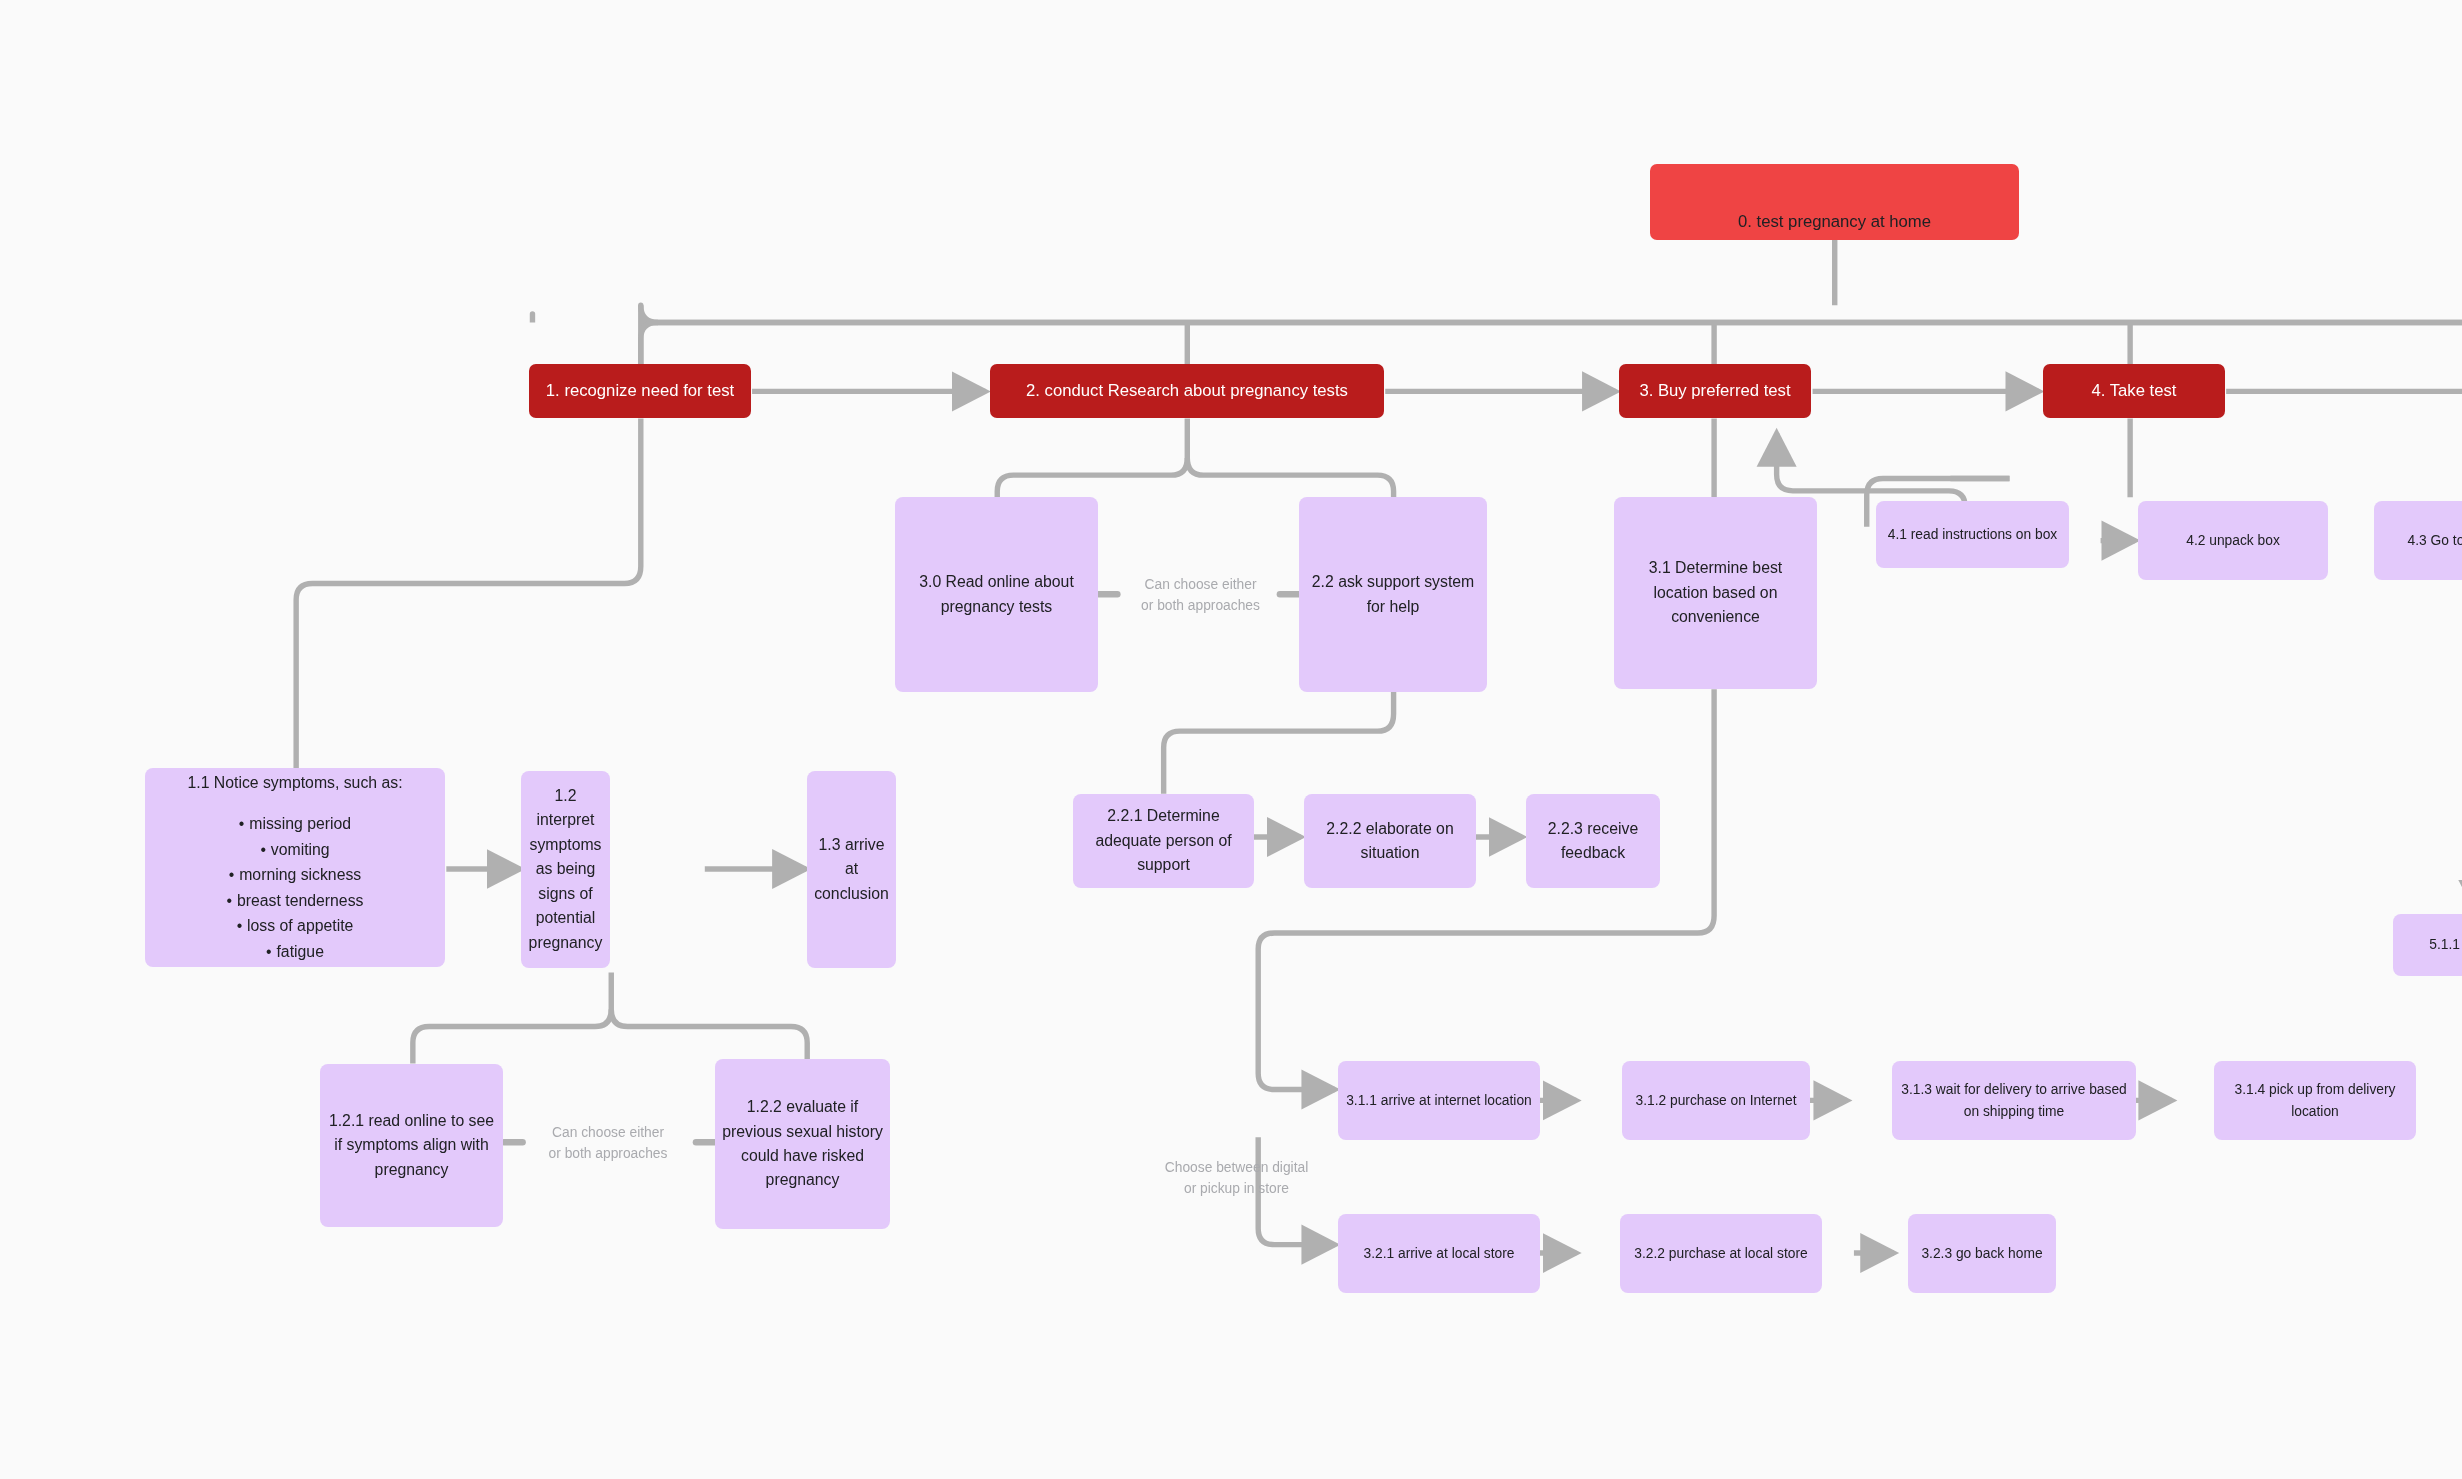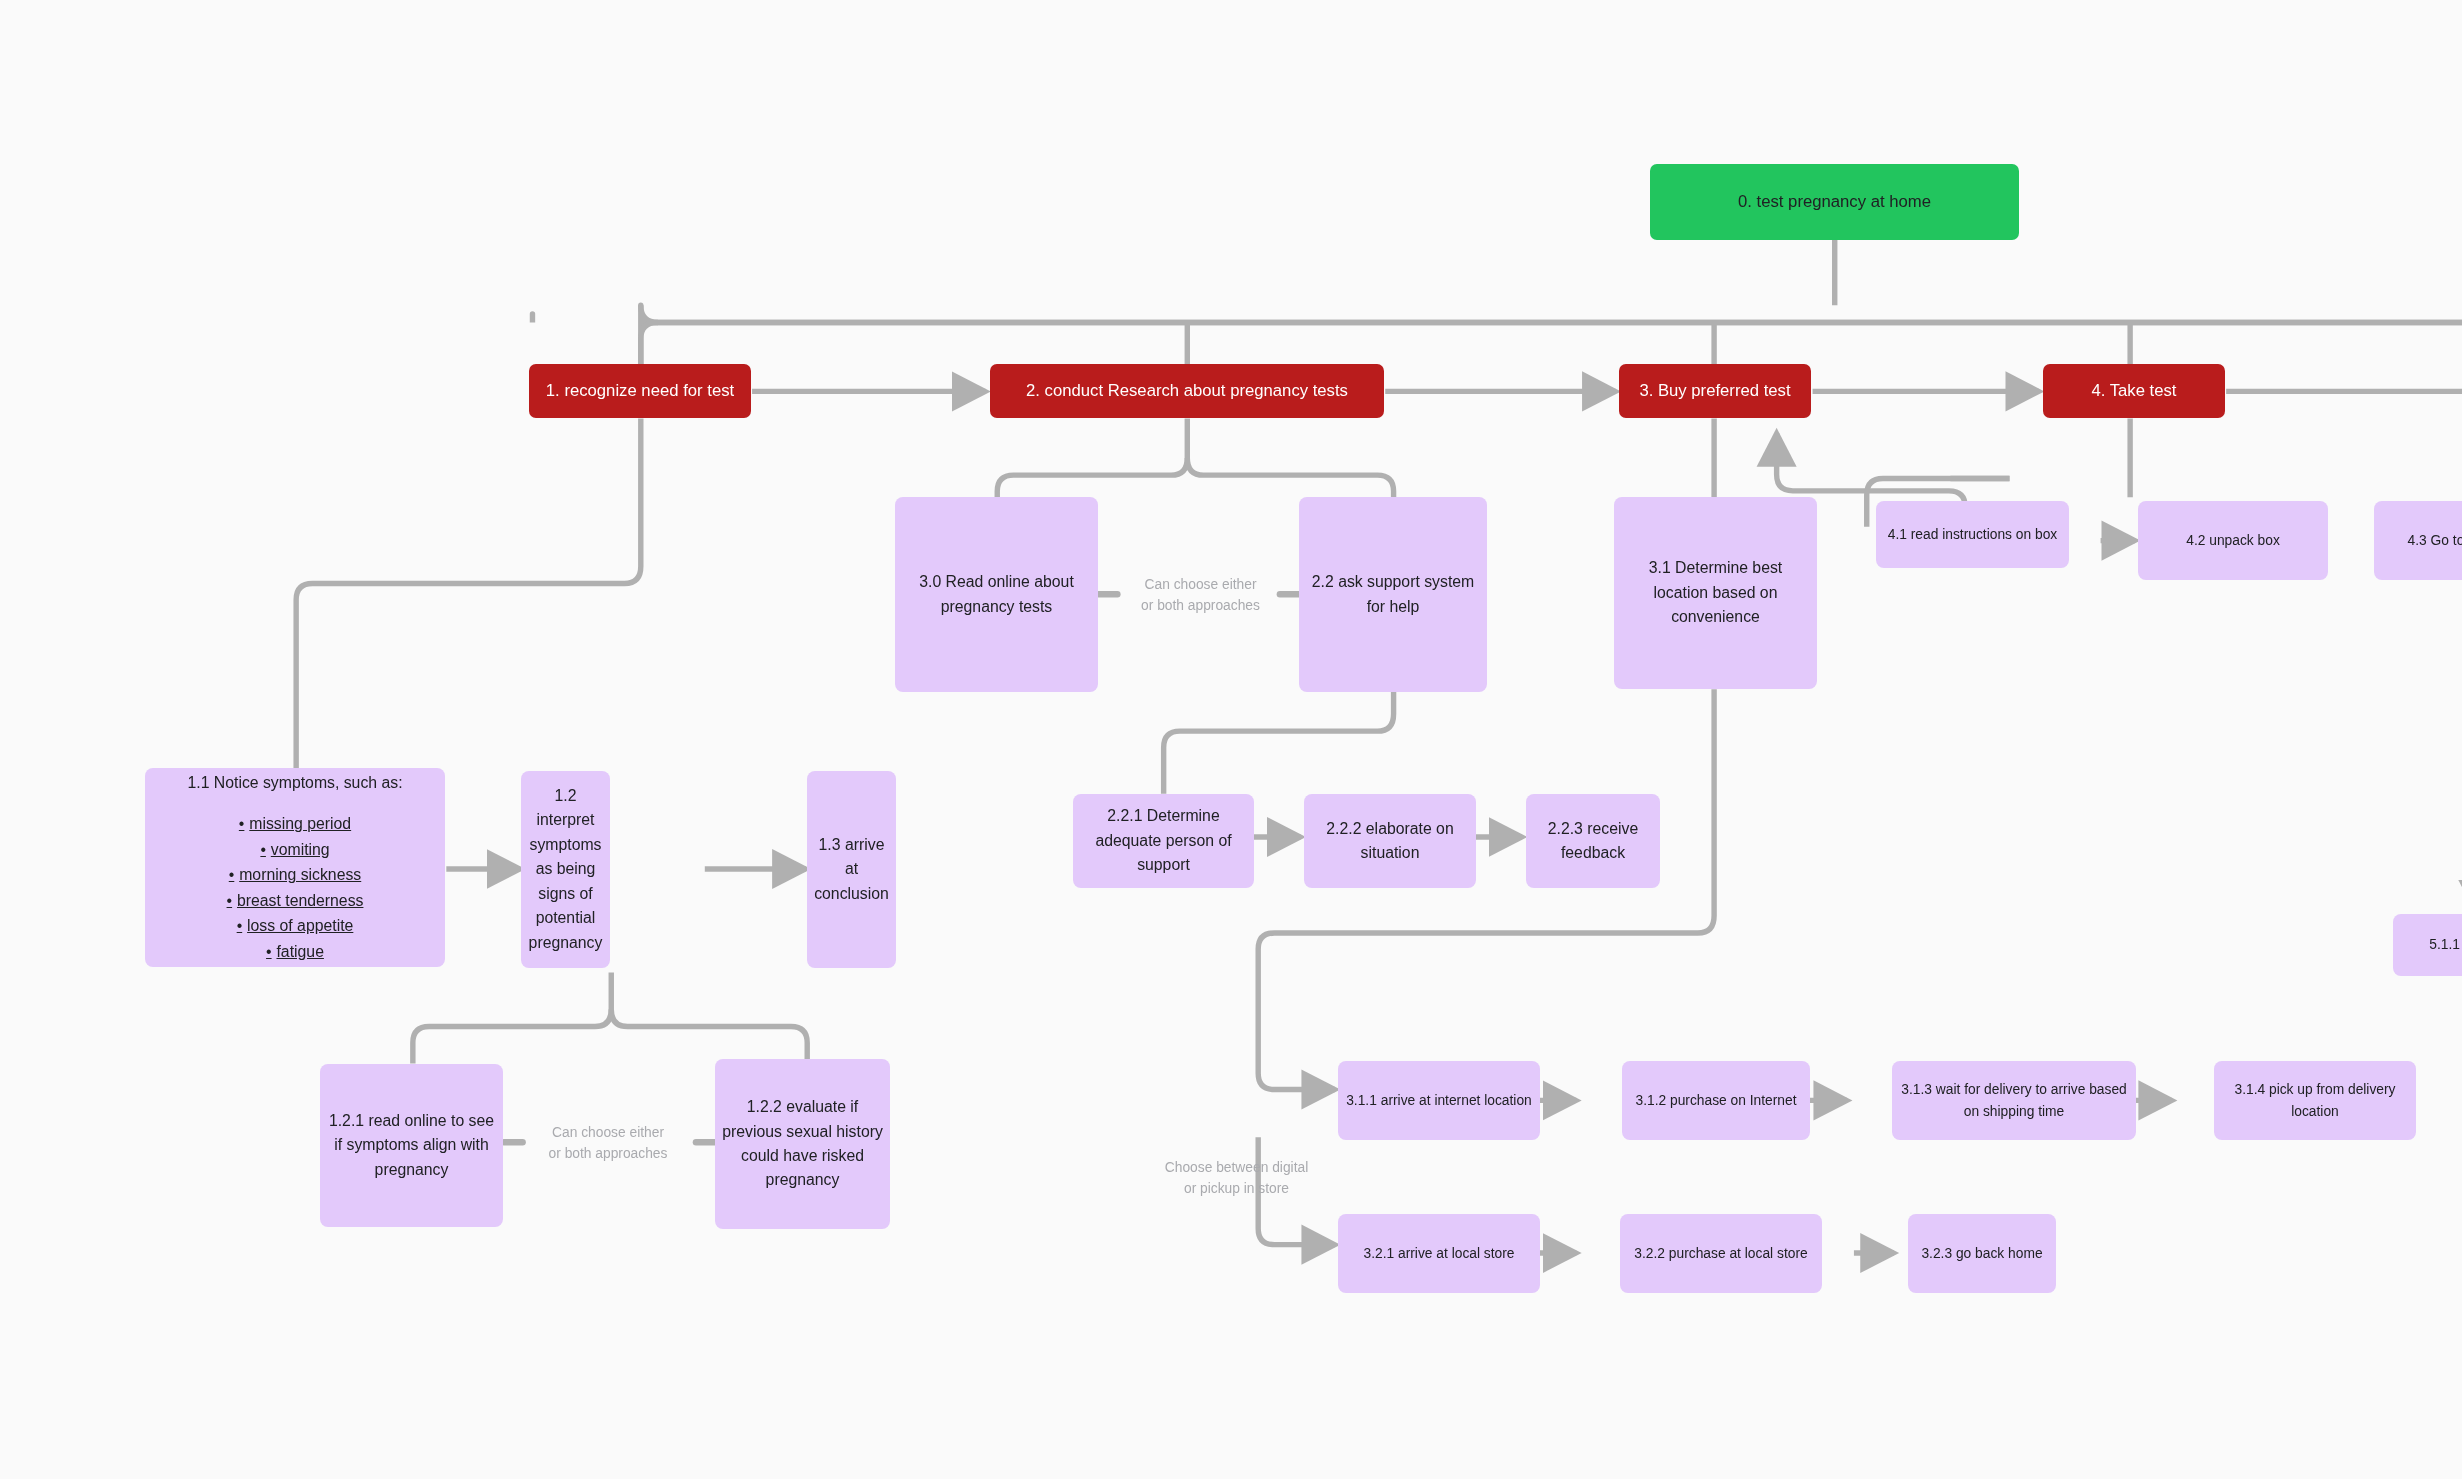--- a/index.html
+++ b/index.html
@@ -45,32 +45,32 @@
     background: #b91c1c;
     color: #ffffff;
     border-radius: 6.9px;
     font-size: 16.7px;
   }
   .node.purple {
     background: #e3c9fb;
     font-size: 15.8px;
   }
   .node.green {
-    background: #22c55e;
+    background: #ef4444;
     border-radius: 6.9px;
     font-size: 16.7px;
+    align-items: flex-end;
   }
   .node .inner {
     width: 100%;
   }
   .bullets {
     list-style: none;
     margin: 16px 0 0 0;
     padding: 0;
-    text-decoration: underline;
   }
   .bullets li {
     position: relative;
     line-height: 1.62;
   }
   .bullets li::before {
     content: "\2022";
     margin-right: 4.9px;
   }
   .edge-label {

